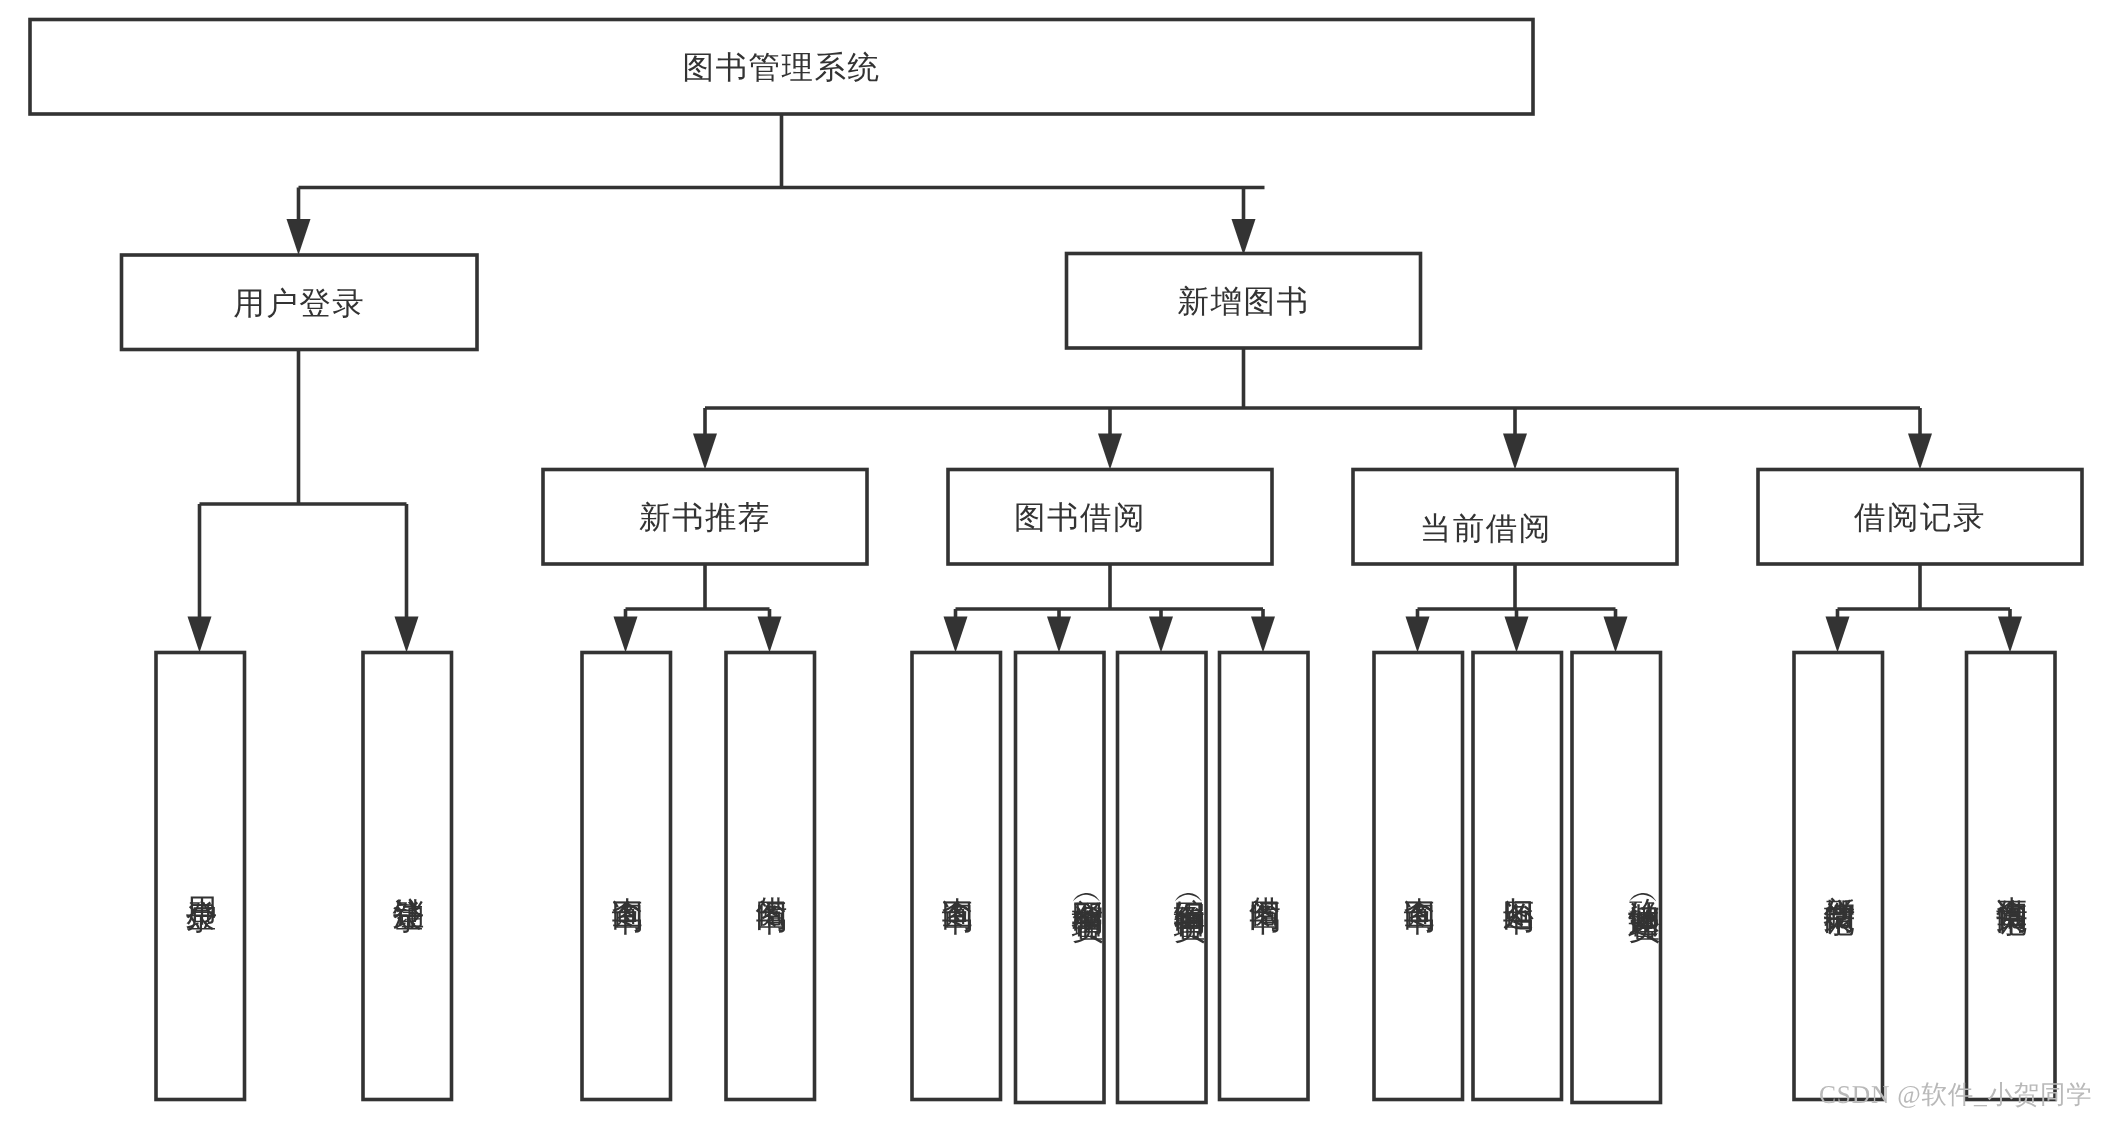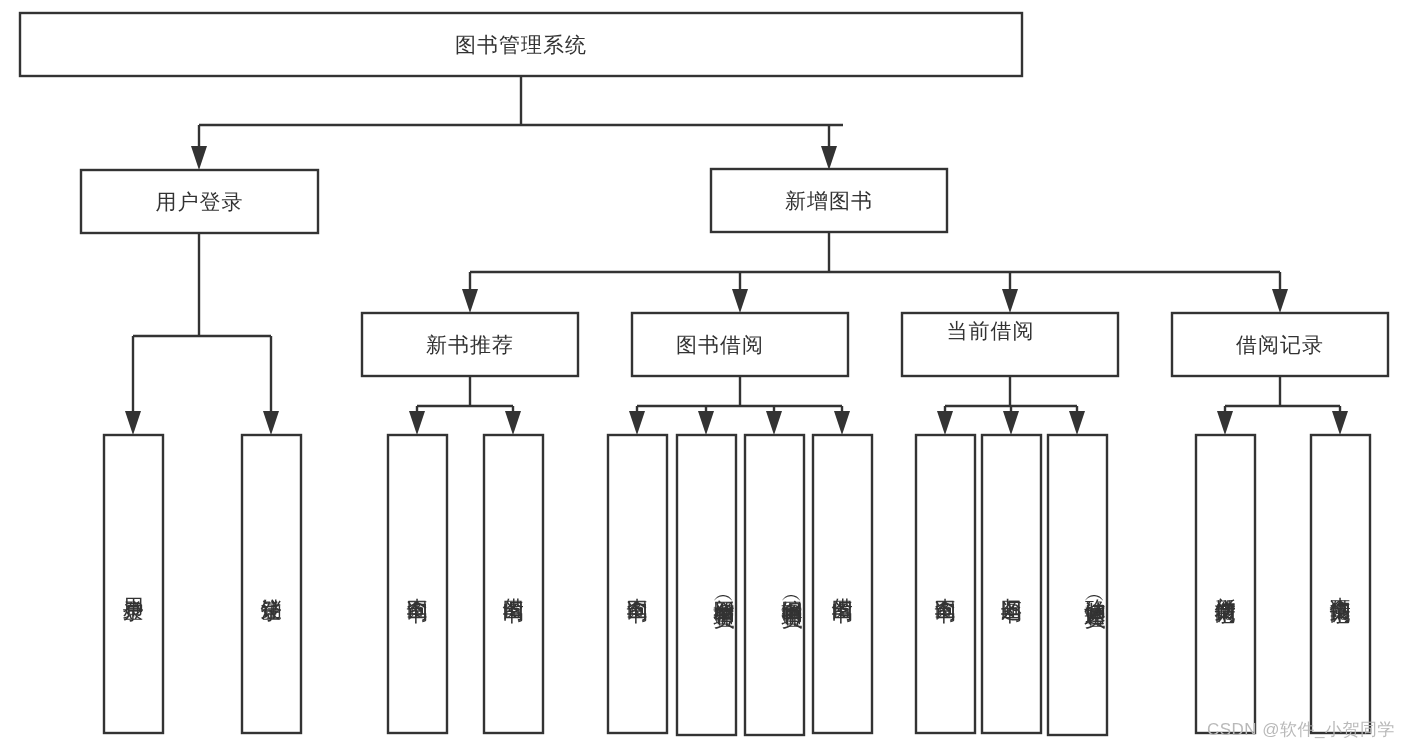--- a/index.html
+++ b/index.html
@@ -68,21 +68,21 @@
     font-family: "Liberation Sans", "DejaVu Sans", sans-serif;
     pointer-events: none;
     white-space: nowrap;
   }
   #watermark {
     position: absolute;
     right: 10px;
     bottom: 6px;
     font-size: 17px;
     color: #b9b9b9;
-    font-family: Liberation Sans, sans-serif;
+    font-family: Liberation Serif, serif;
     letter-spacing: 0.5px;
     pointer-events: none;
   }
 </style>
 </head>
 <body>
 
 <div id="diagram-root">
 
   <svg class="diagram-canvas" viewBox="0 0 1405 747" xmlns="http://www.w3.org/2000/svg">
@@ -181,21 +181,21 @@
     </g>
   </svg>
 
   <div class="hlabel-wrap" style="left:20px; top:13px; width:1002px; height:63px;">图书管理系统</div>
 
   <div class="hlabel-wrap" style="left:81px; top:170px; width:237px; height:63px;">用户登录</div>
   <div class="hlabel-wrap" style="left:711px; top:169px; width:236px; height:63px;">新增图书</div>
 
   <div class="hlabel-wrap" style="left:362px; top:313px; width:216px; height:63px;">新书推荐</div>
   <div class="hlabel-wrap" style="left:632px; top:313px; width:176px; height:63px;">图书借阅</div>
-  <div class="hlabel-wrap" style="left:902px; top:299px; width:177px; height:63px;">当前借阅</div>
+  <div class="hlabel-wrap" style="left:902px; top:320px; width:177px; height:63px;">当前借阅</div>
   <div class="hlabel-wrap" style="left:1172px; top:313px; width:216px; height:63px;">借阅记录</div>
 
   <div class="vlabel-wrap" style="left:104px; top:435px; width:59px; height:298px;">用户登录</div>
   <div class="vlabel-wrap" style="left:242px; top:435px; width:59px; height:298px;">注销登录</div>
 
   <div class="vlabel-wrap" style="left:388px; top:435px; width:59px; height:298px;">查询图书</div>
   <div class="vlabel-wrap" style="left:484px; top:435px; width:59px; height:298px;">借阅图书</div>
 
   <div class="vlabel-wrap" style="left:608px; top:435px; width:59px; height:298px;">查询图书</div>
   <div class="vlabel-wrap" style="left:677px; top:443px; width:59px; height:292px; align-items:flex-start;">新增图书（管理员）</div>

